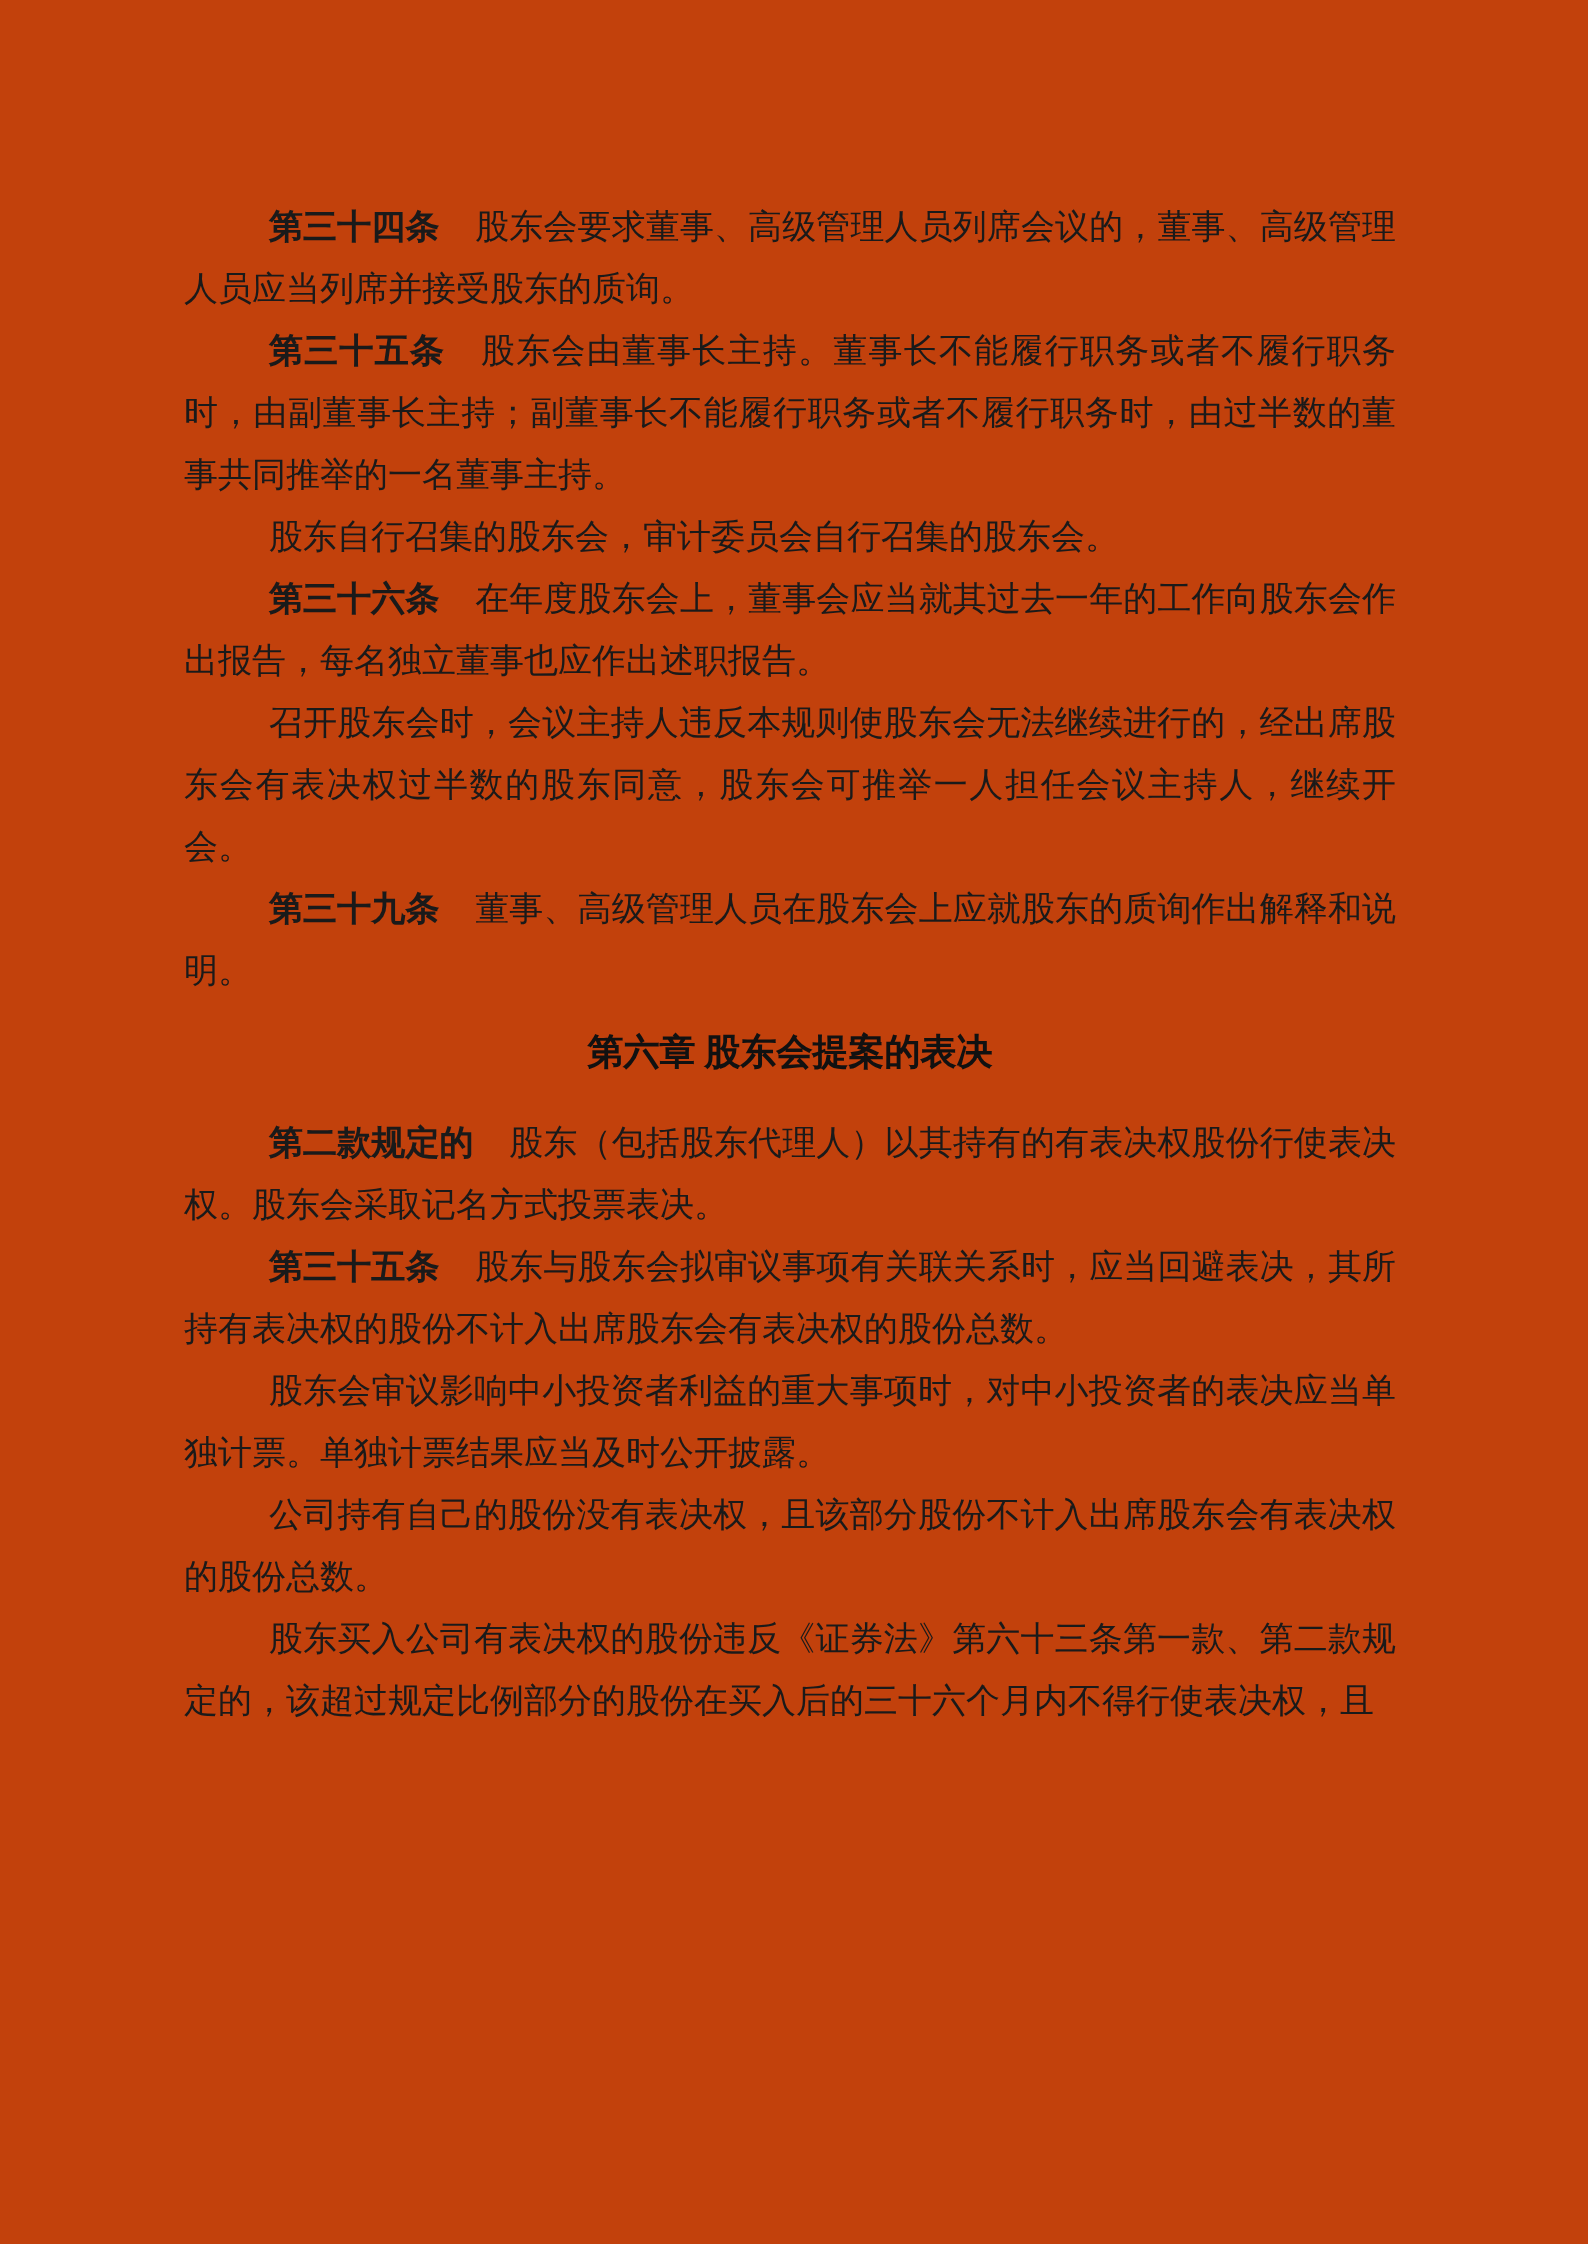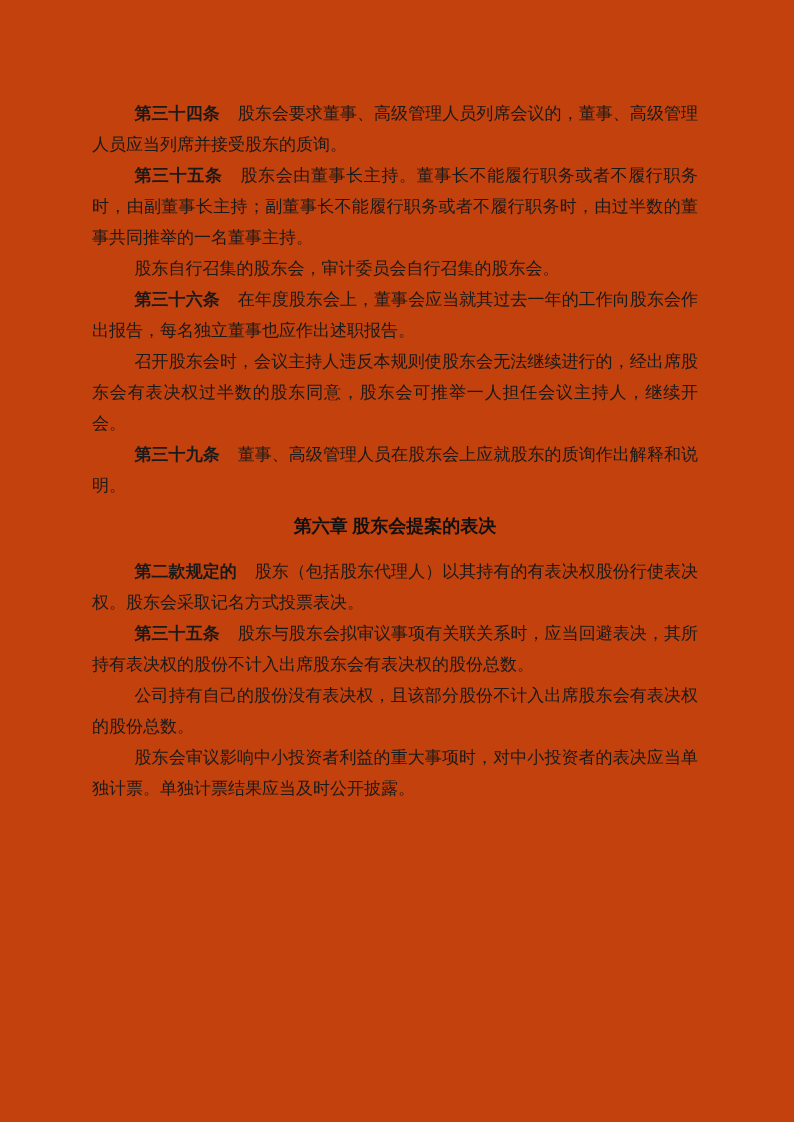--- a/index.html
+++ b/index.html
@@ -63,19 +63,20 @@
 
     <p class="para"><span class="term">第三十九条</span><span>董事、高级管理人员在股东会上应就股东的质询作出解释和说明。</span></p>
 
     <h2 class="chapter">第六章 股东会提案的表决</h2>
 
     <p class="para"><span class="term">第二款规定的</span><span>股东（包括股东代理人）以其持有的有表决权股份行使表决权。股东会采取记名方式投票表决。</span></p>
 
 
     <p class="para"><span class="term">第三十五条</span><span>股东与股东会拟审议事项有关联关系时，应当回避表决，其所持有表决权的股份不计入出席股东会有表决权的股份总数。</span></p>
 
+    <p class="para"><span>股东会审议影响中小投资者利益的重大事项时，对中小投资者的表决应当单独计票。单独计票结果应当及时公开披露。</span></p>
+
     <p class="para"><span>公司持有自己的股份没有表决权，且该部分股份不计入出席股东会有表决权的股份总数。</span></p>
 
-    <p class="para"><span>股东会审议影响中小投资者利益的重大事项时，对中小投资者的表决应当单独计票。单独计票结果应当及时公开披露。</span></p>
-
+    <p class="para"><span>股东买入公司有表决权的股份违反《证券法》第六十三条第一款、第二款规定的，该超过规定比例部分的股份在买入后的三十六个月内不得行使表决权，且</span></p>
 
   </div>
 </div>
 
 </body></html>

